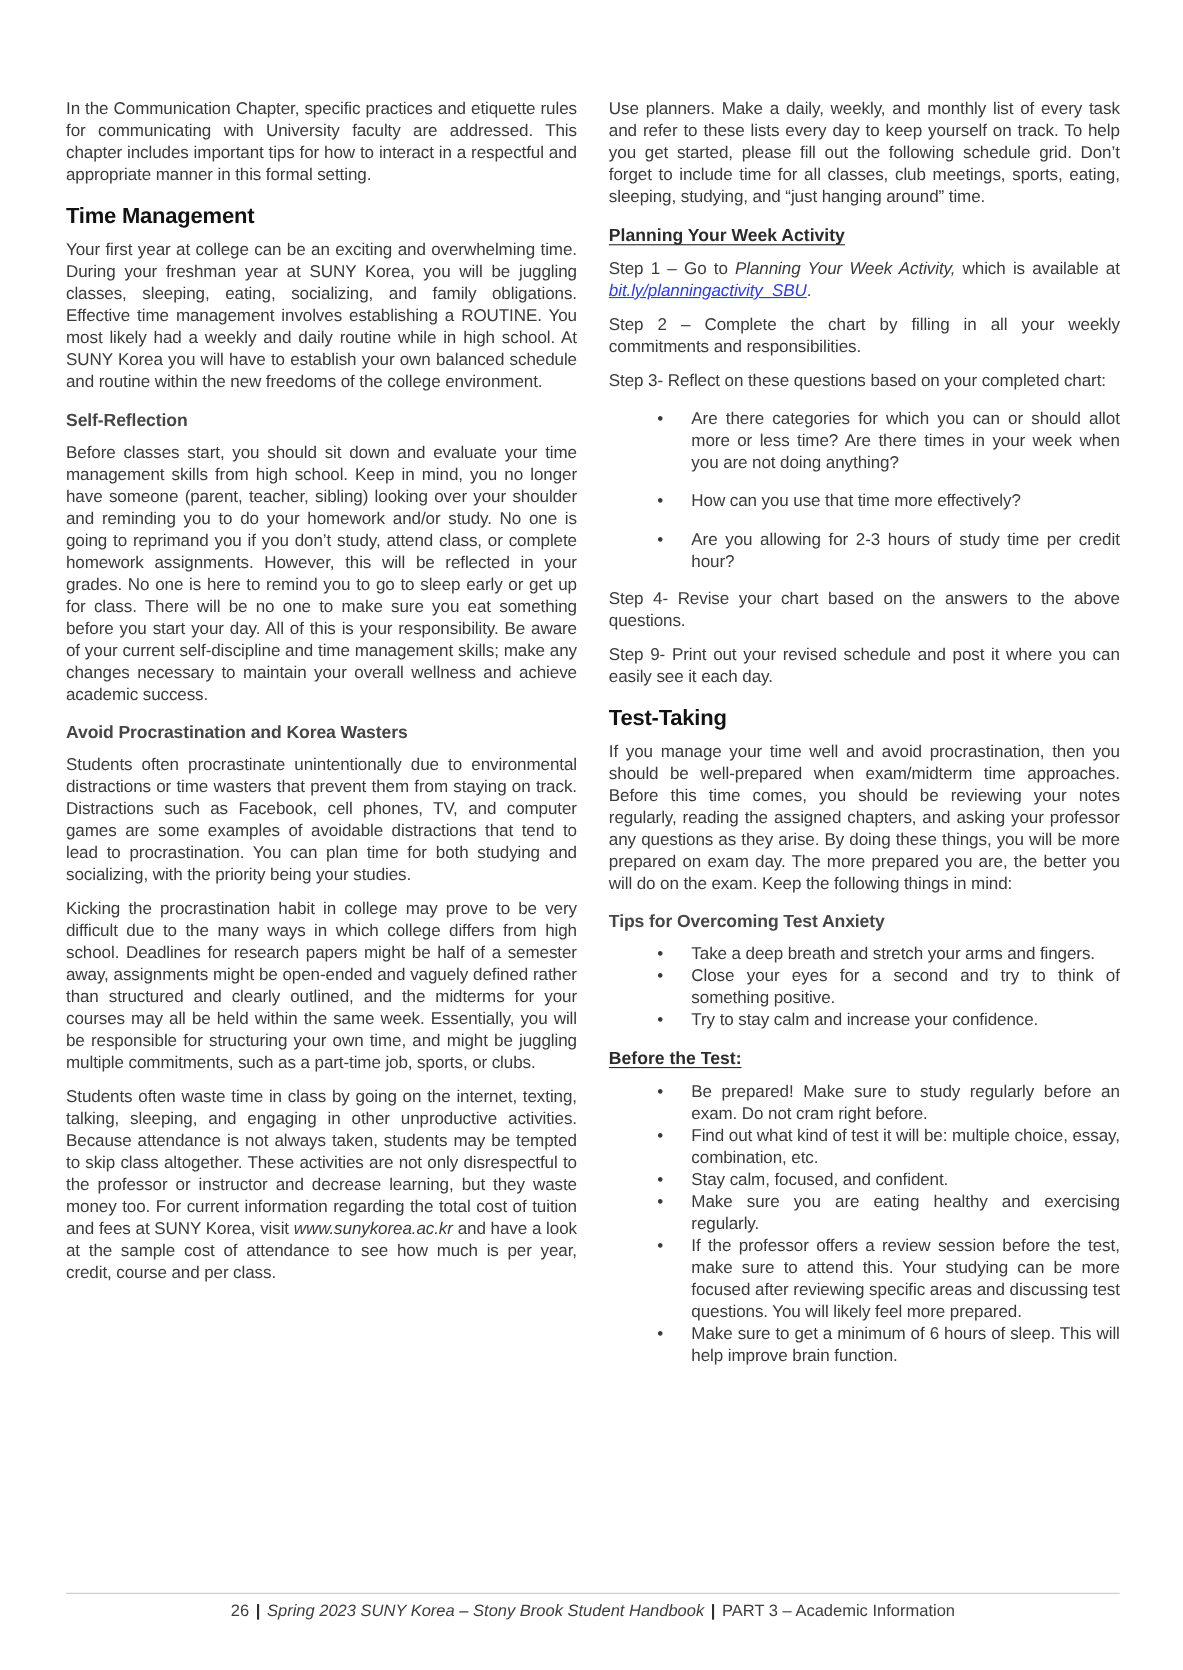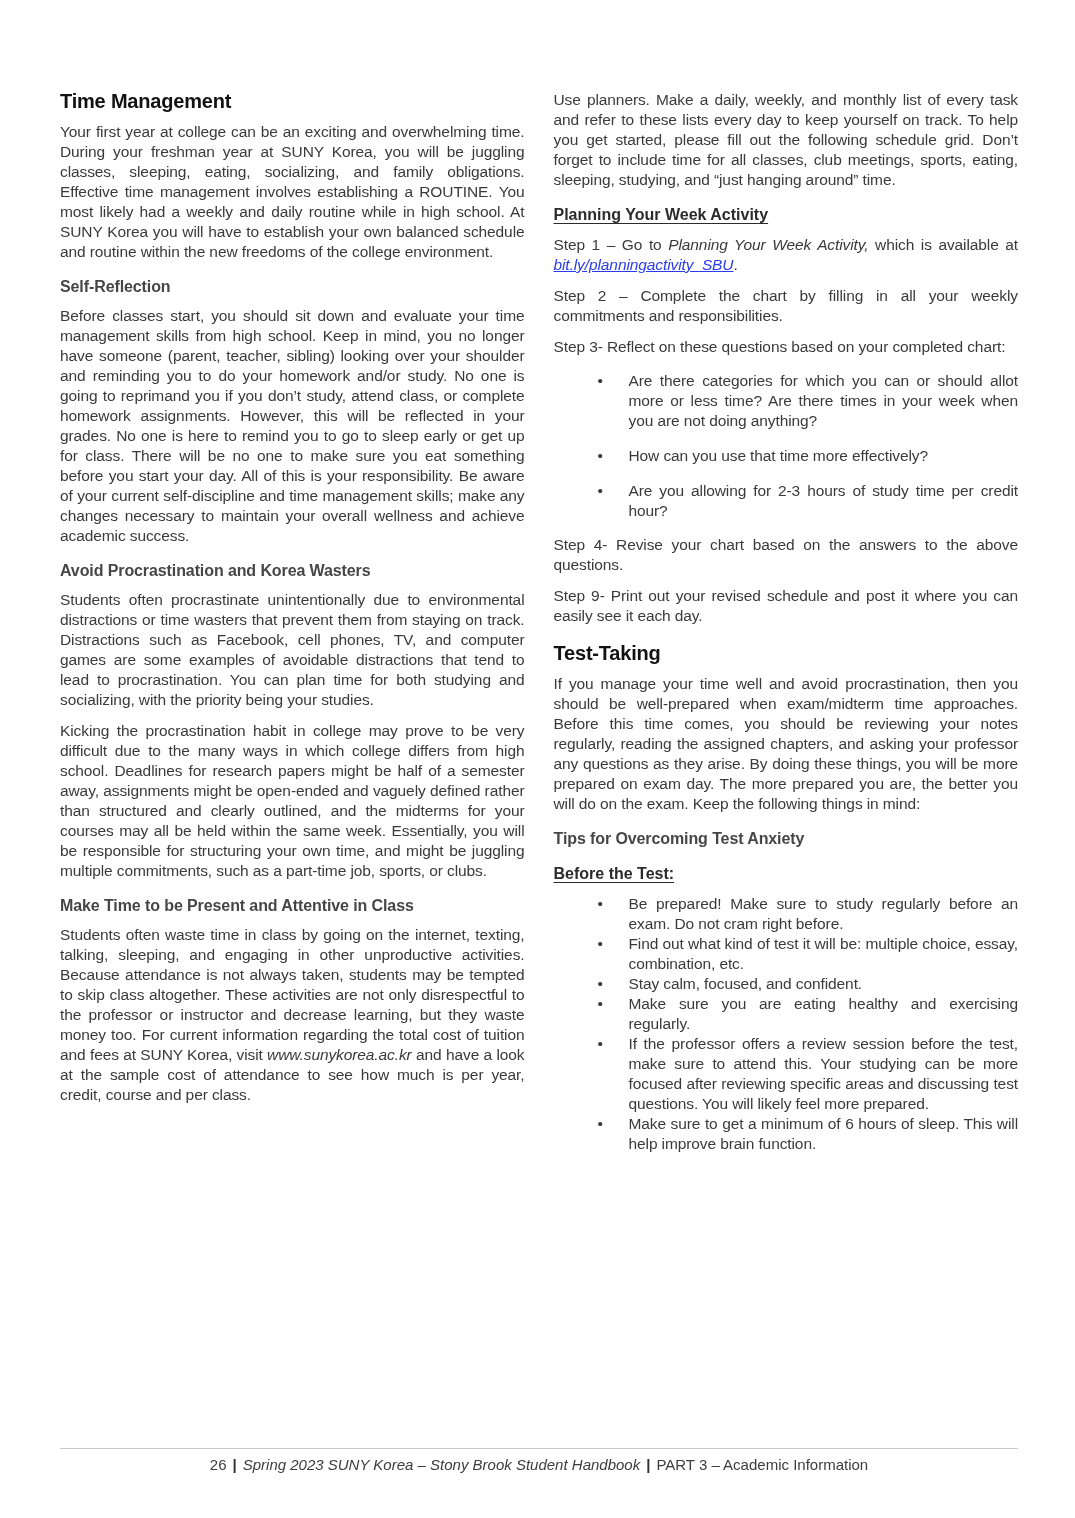--- a/index.html
+++ b/index.html
@@ -60,32 +60,32 @@
   .footer .sep { margin:0 6px; font-weight:600; color:#2e2e2e; }
   .footer i { font-style:italic; }
 </style>
 </head>
 <body>
 
 <div class="page">
   <div class="columns">
 
     <div class="col">
+      <p>In the Communication Chapter, specific practices and etiquette rules for communicating with University faculty are addressed. This chapter includes important tips for how to interact in a respectful and appropriate manner in this formal setting.</p>
 
       <h2 class="major">Time Management</h2>
       <p>Your first year at college can be an exciting and overwhelming time. During your freshman year at SUNY Korea, you will be juggling classes, sleeping, eating, socializing, and family obligations. Effective time management involves establishing a ROUTINE. You most likely had a weekly and daily routine while in high school. At SUNY Korea you will have to establish your own balanced schedule and routine within the new freedoms of the college environment.</p>
 
       <h3 class="minor">Self-Reflection</h3>
       <p>Before classes start, you should sit down and evaluate your time management skills from high school. Keep in mind, you no longer have someone (parent, teacher, sibling) looking over your shoulder and reminding you to do your homework and/or study. No one is going to reprimand you if you don’t study, attend class, or complete homework assignments. However, this will be reflected in your grades. No one is here to remind you to go to sleep early or get up for class. There will be no one to make sure you eat something before you start your day. All of this is your responsibility. Be aware of your current self-discipline and time management skills; make any changes necessary to maintain your overall wellness and achieve academic success.</p>
 
       <h3 class="minor">Avoid Procrastination and Korea Wasters</h3>
       <p>Students often procrastinate unintentionally due to environmental distractions or time wasters that prevent them from staying on track. Distractions such as Facebook, cell phones, TV, and computer games are some examples of avoidable distractions that tend to lead to procrastination. You can plan time for both studying and socializing, with the priority being your studies.</p>
       <p>Kicking the procrastination habit in college may prove to be very difficult due to the many ways in which college differs from high school. Deadlines for research papers might be half of a semester away, assignments might be open-ended and vaguely defined rather than structured and clearly outlined, and the midterms for your courses may all be held within the same week. Essentially, you will be responsible for structuring your own time, and might be juggling multiple commitments, such as a part-time job, sports, or clubs.</p>
 
-      <h3 class="minor">Make Time to be Present and Attentive in Class</h3>
       <p><span>Students often waste time in class by going on the internet, texting, talking, sleeping, and engaging in other unproductive activities. Because attendance is not always taken, students may be tempted to skip class altogether. These activities are not only disrespectful to the professor or instructor and decrease learning, but they waste money too. For current information regarding the total cost of tuition and fees at SUNY Korea, visit </span><i class="inline-italic">www.sunykorea.ac.kr</i><span> and have a look at the sample cost of attendance to see how much is per year, credit, course and per class.</span></p>
     </div>
 
     <div class="col">
       <p>Use planners. Make a daily, weekly, and monthly list of every task and refer to these lists every day to keep yourself on track. To help you get started, please fill out the following schedule grid. Don’t forget to include time for all classes, club meetings, sports, eating, sleeping, studying, and “just hanging around” time.</p>
 
       <h4 class="underlined">Planning Your Week Activity</h4>
 
       <p><span>Step 1 – Go to </span><i class="inline-italic">Planning Your Week Activity,</i><span> which is available at </span><a class="link">bit.ly/planningactivity_SBU</a><span>.</span></p>
 
@@ -98,20 +98,25 @@
         <li>Are you allowing for 2-3 hours of study time per credit hour?</li>
       </ul>
 
       <p>Step 4- Revise your chart based on the answers to the above questions.</p>
       <p>Step 9- Print out your revised schedule and post it where you can easily see it each day.</p>
 
       <h2 class="major">Test-Taking</h2>
       <p>If you manage your time well and avoid procrastination, then you should be well-prepared when exam/midterm time approaches. Before this time comes, you should be reviewing your notes regularly, reading the assigned chapters, and asking your professor any questions as they arise. By doing these things, you will be more prepared on exam day. The more prepared you are, the better you will do on the exam. Keep the following things in mind:</p>
 
       <h3 class="minor">Tips for Overcoming Test Anxiety</h3>
+      <ul>
+        <li>Take a deep breath and stretch your arms and fingers.</li>
+        <li>Close your eyes for a second and try to think of something positive.</li>
+        <li>Try to stay calm and increase your confidence.</li>
+      </ul>
 
       <h4 class="underlined">Before the Test:</h4>
       <ul>
         <li>Be prepared! Make sure to study regularly before an exam. Do not cram right before.</li>
         <li>Find out what kind of test it will be: multiple choice, essay, combination, etc.</li>
         <li>Stay calm, focused, and confident.</li>
         <li>Make sure you are eating healthy and exercising regularly.</li>
         <li>If the professor offers a review session before the test, make sure to attend this. Your studying can be more focused after reviewing specific areas and discussing test questions. You will likely feel more prepared.</li>
         <li>Make sure to get a minimum of 6 hours of sleep. This will help improve brain function.</li>
       </ul>

